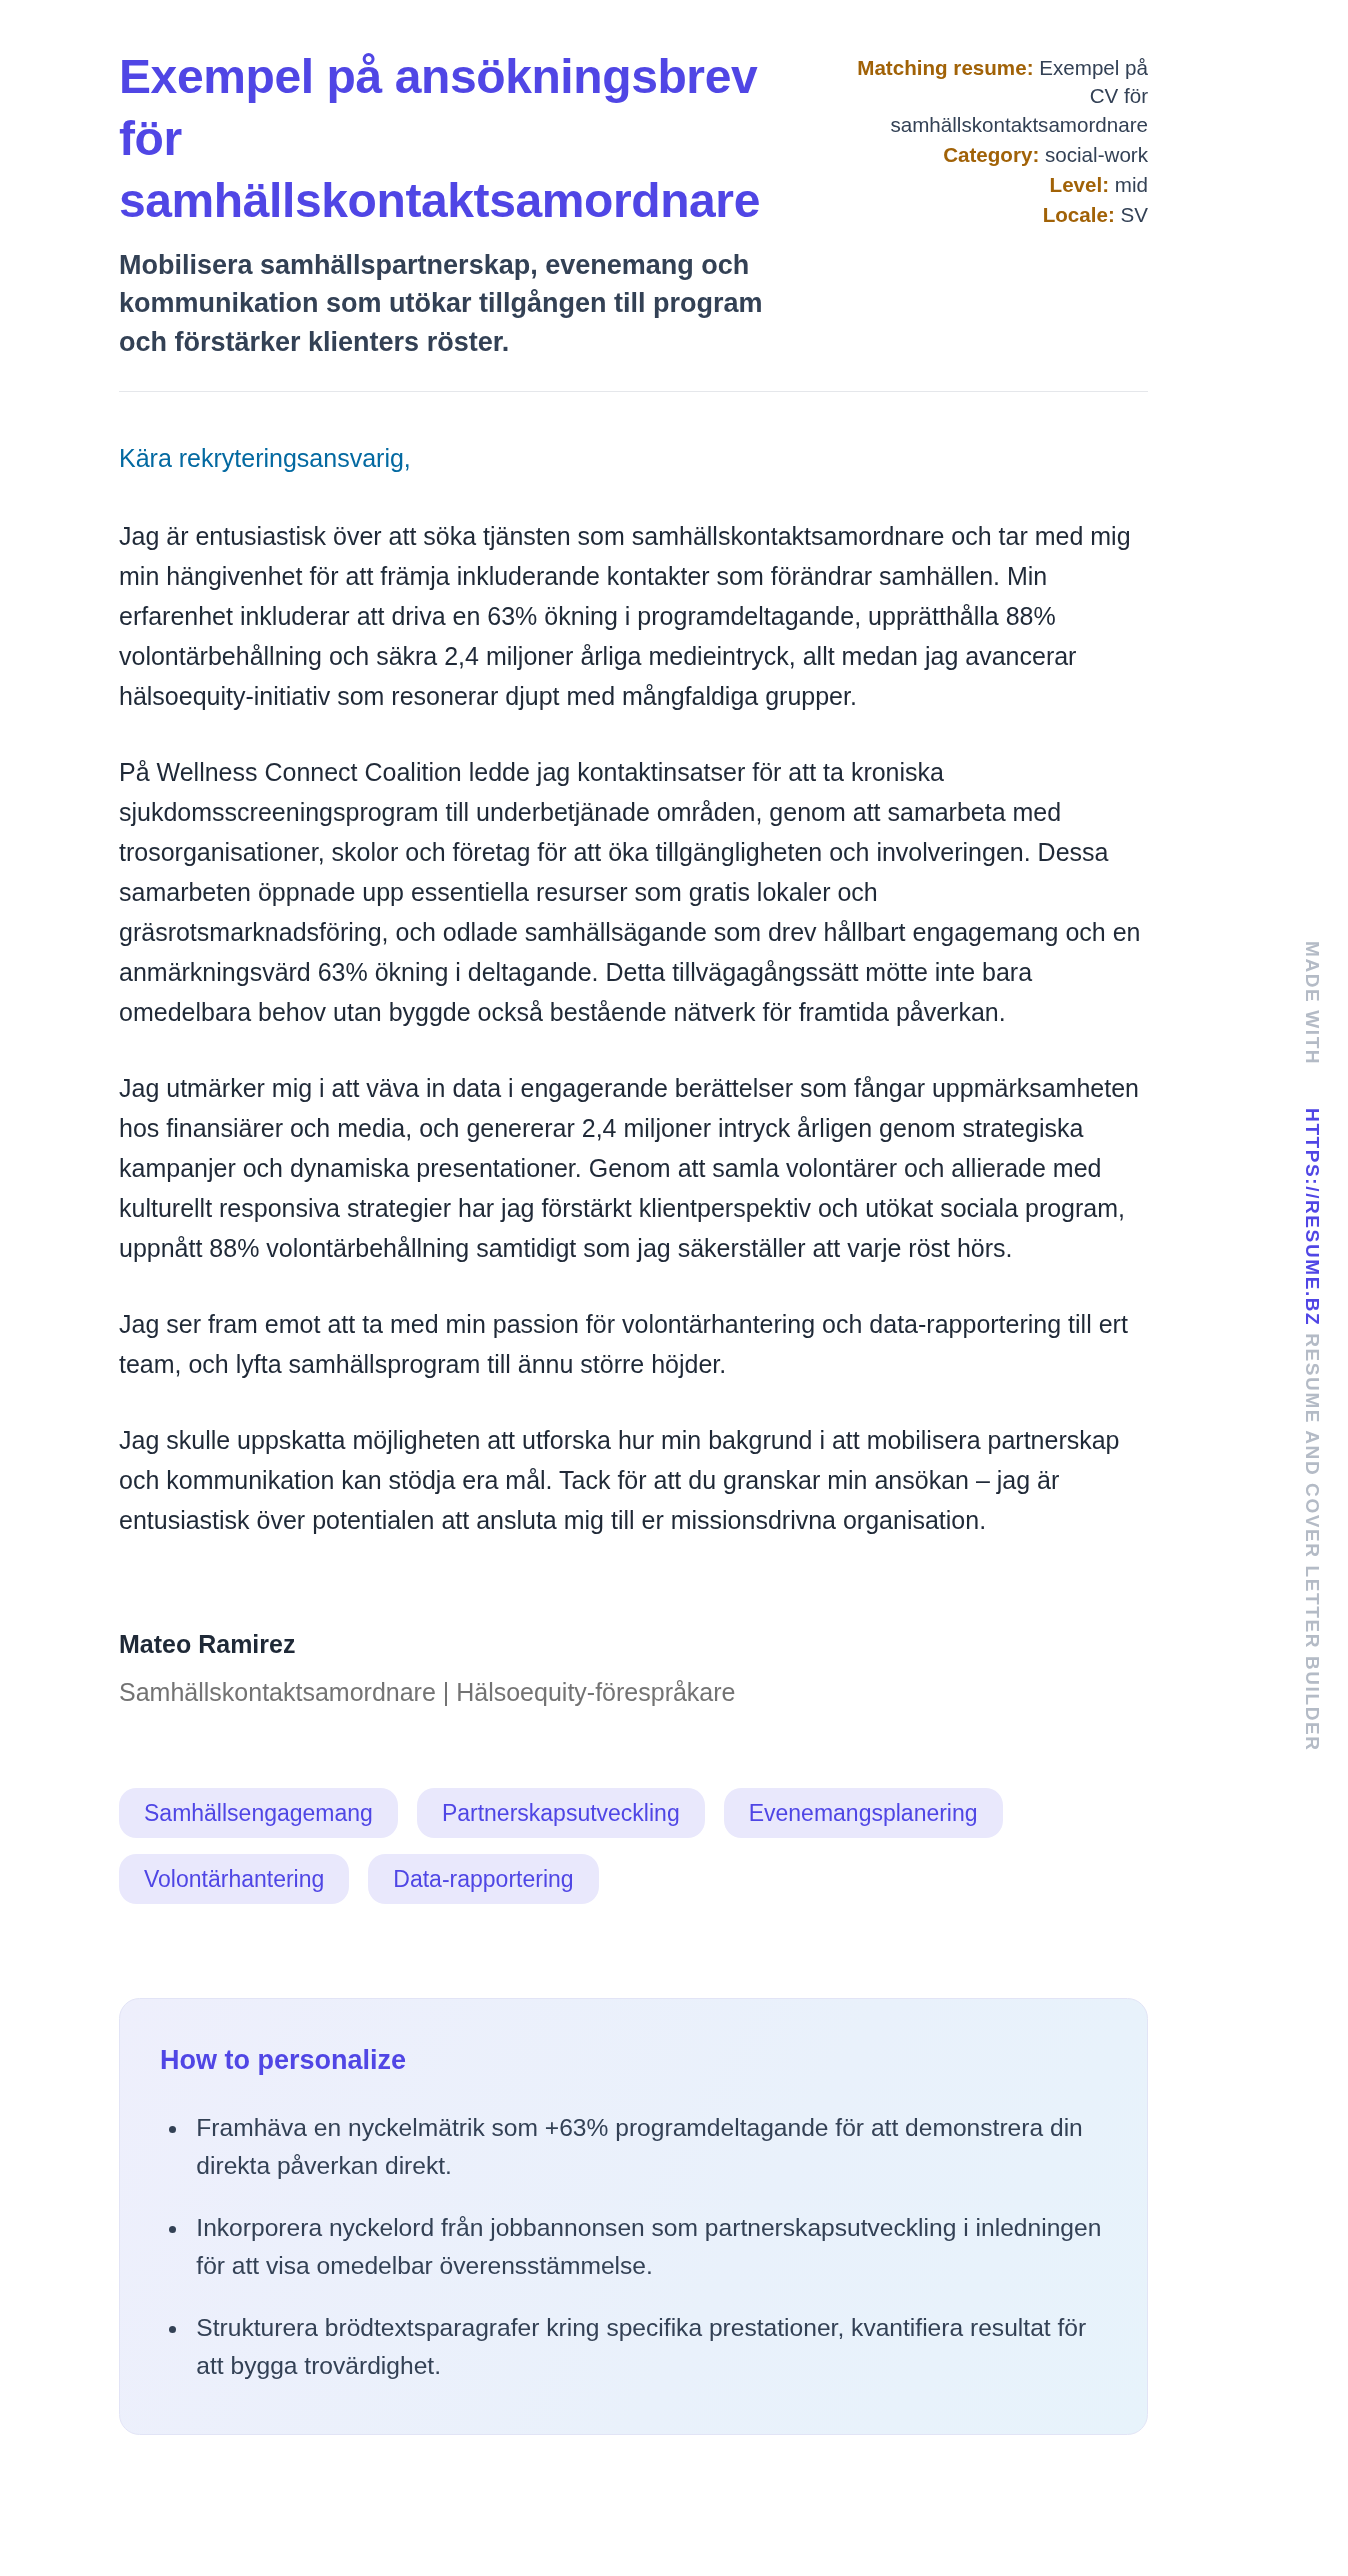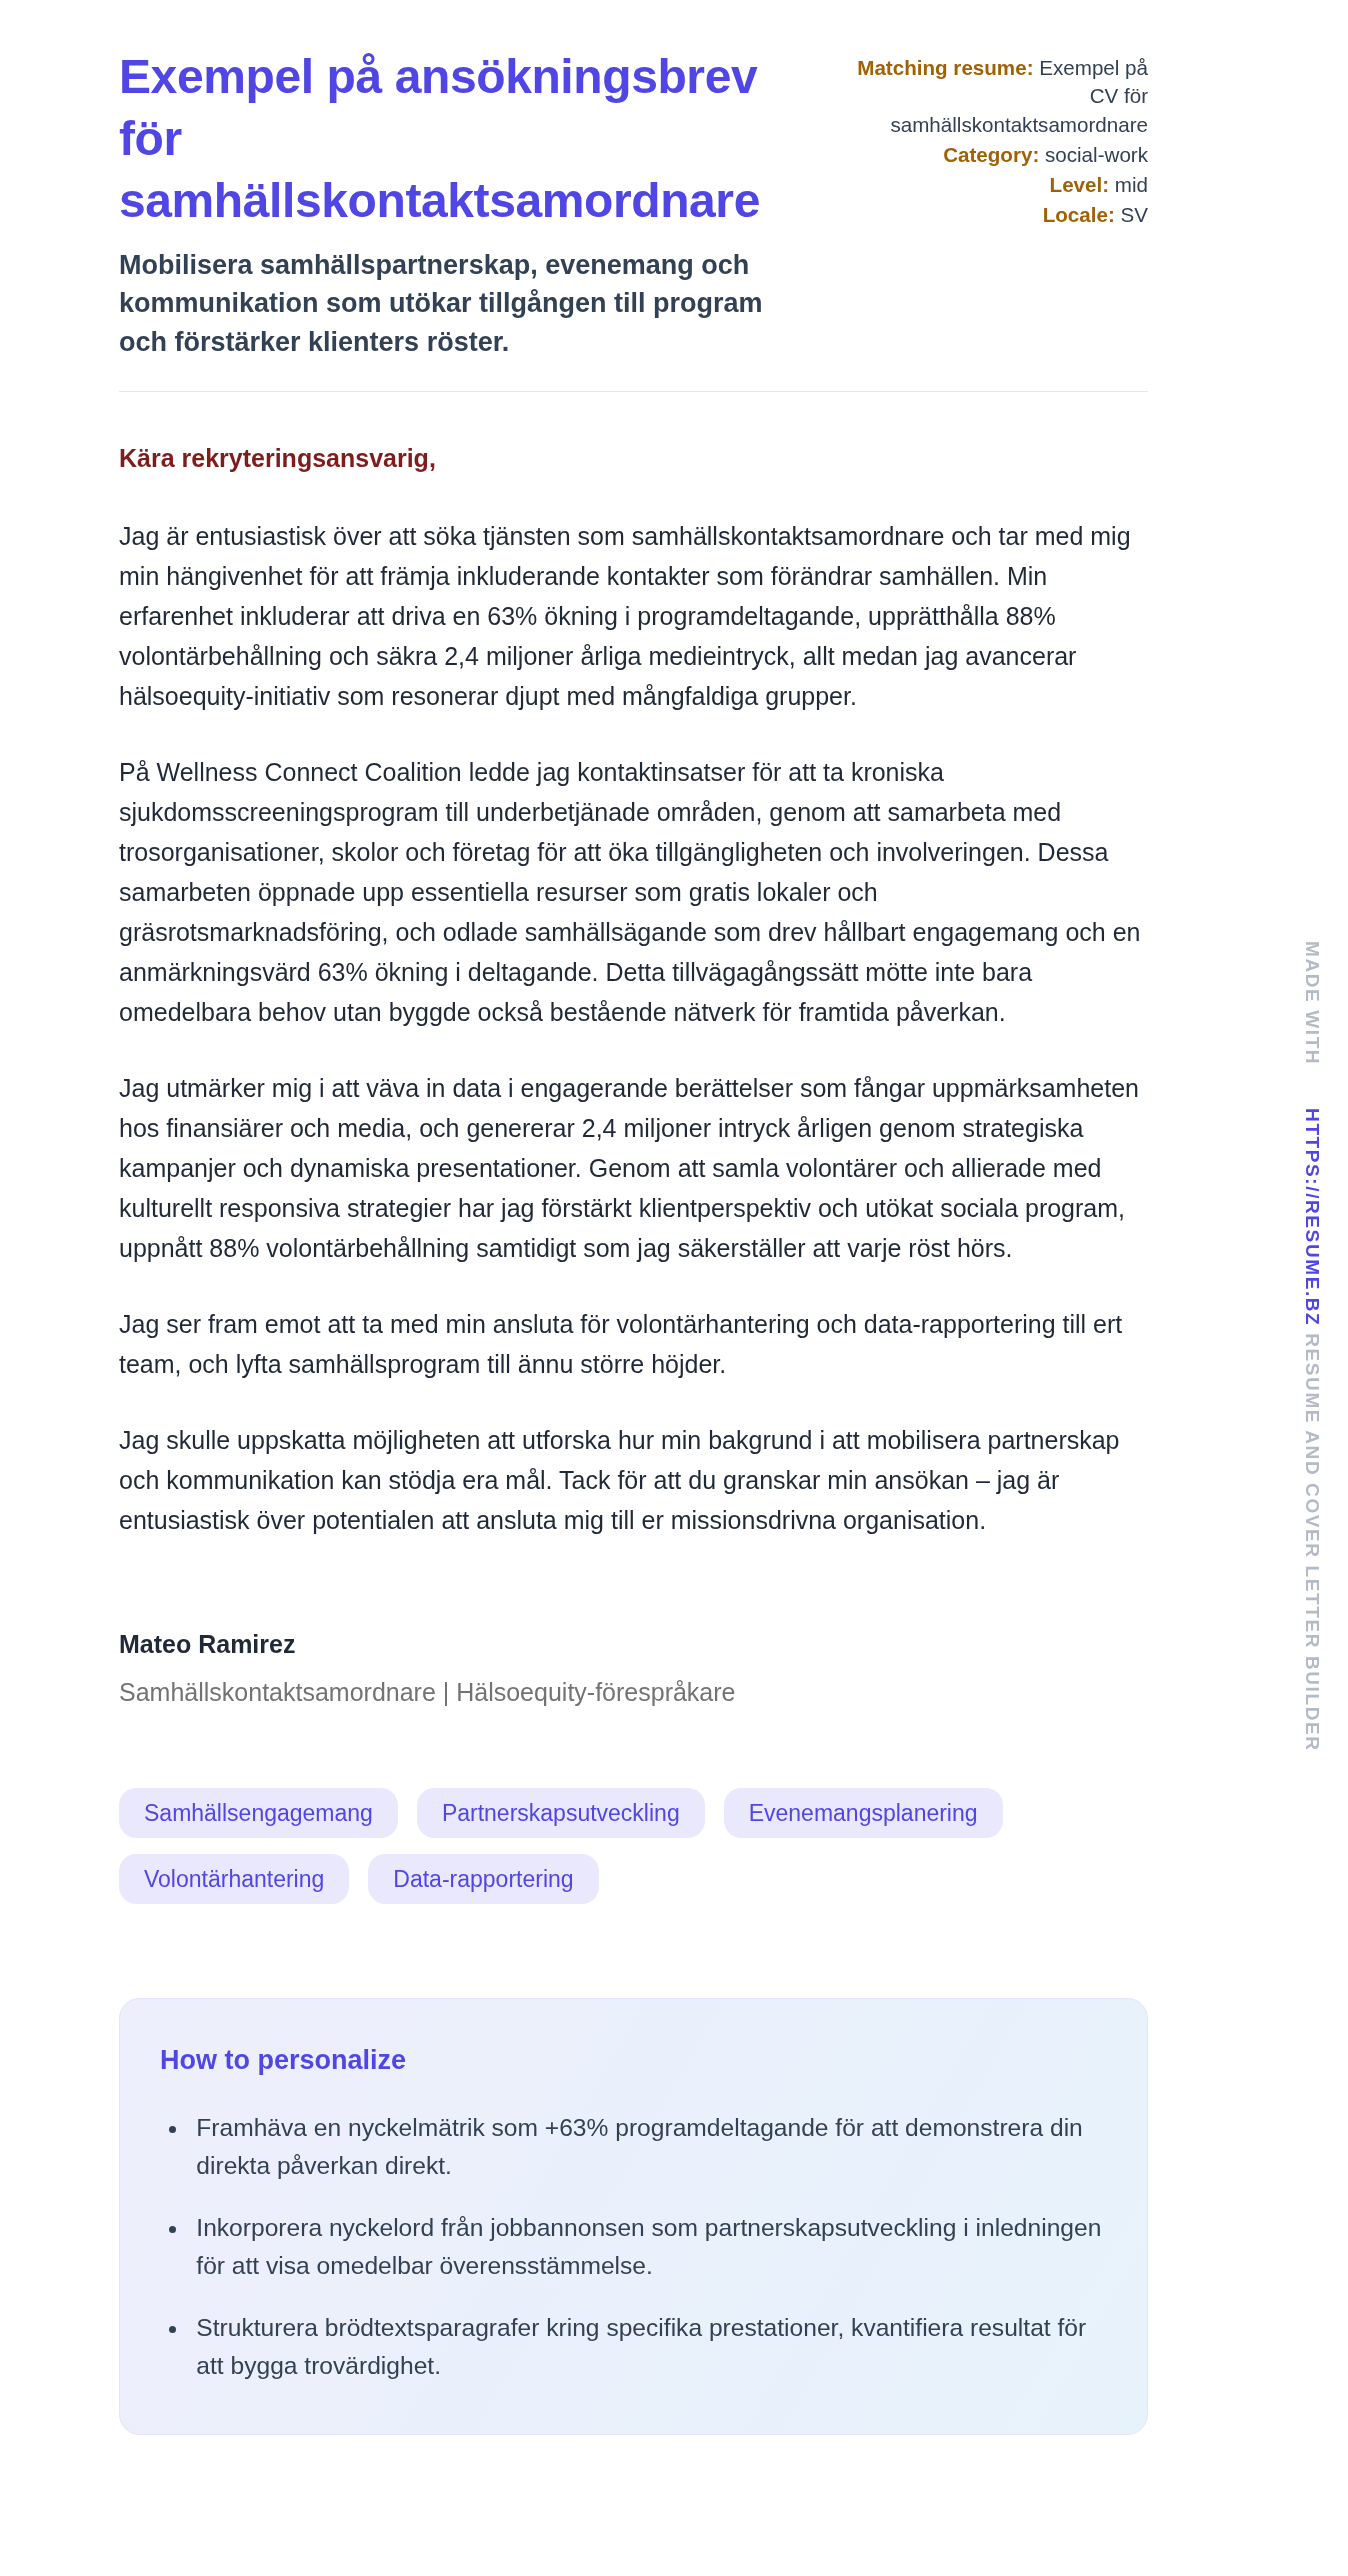--- a/index.html
+++ b/index.html
@@ -63,22 +63,22 @@
   }
 
   
   .letter {
     margin-top: 46px;
     font-size: 25px;
     line-height: 40px;
     color: #1f2937;
   }
   .greeting {
-    color: #7f1d1d;
-    font-weight: 700;
+    color: #0369a1;
+    font-weight: 400;
     margin: 0 0 38px 0;
   }
   .letter p.body-paragraph { margin: 0 0 36px 0; }
 
   .signature-name {
     margin: 84px 0 0 0;
     font-weight: 700;
     font-size: 25px;
     color: #1f2937;
   }
@@ -188,21 +188,21 @@
     </div>
   </div>
 
   <hr class="divider">
 
   <div class="letter">
     <p class="greeting">Kära rekryteringsansvarig,</p>
     <p class="body-paragraph">Jag är entusiastisk över att söka tjänsten som samhällskontaktsamordnare och tar med mig min hängivenhet för att främja inkluderande kontakter som förändrar samhällen. Min erfarenhet inkluderar att driva en 63% ökning i programdeltagande, upprätthålla 88% volontärbehållning och säkra 2,4 miljoner årliga medieintryck, allt medan jag avancerar hälsoequity-initiativ som resonerar djupt med mångfaldiga grupper.</p>
     <p class="body-paragraph">På Wellness Connect Coalition ledde jag kontaktinsatser för att ta kroniska sjukdomsscreeningsprogram till underbetjänade områden, genom att samarbeta med trosorganisationer, skolor och företag för att öka tillgängligheten och involveringen. Dessa samarbeten öppnade upp essentiella resurser som gratis lokaler och gräsrotsmarknadsföring, och odlade samhällsägande som drev hållbart engagemang och en anmärkningsvärd 63% ökning i deltagande. Detta tillvägagångssätt mötte inte bara omedelbara behov utan byggde också bestående nätverk för framtida påverkan.</p>
     <p class="body-paragraph">Jag utmärker mig i att väva in data i engagerande berättelser som fångar uppmärksamheten hos finansiärer och media, och genererar 2,4 miljoner intryck årligen genom strategiska kampanjer och dynamiska presentationer. Genom att samla volontärer och allierade med kulturellt responsiva strategier har jag förstärkt klientperspektiv och utökat sociala program, uppnått 88% volontärbehållning samtidigt som jag säkerställer att varje röst hörs.</p>
-    <p class="body-paragraph">Jag ser fram emot att ta med min ansluta för volontärhantering och data-rapportering till ert team, och lyfta samhällsprogram till ännu större höjder.</p>
+    <p class="body-paragraph">Jag ser fram emot att ta med min passion för volontärhantering och data-rapportering till ert team, och lyfta samhällsprogram till ännu större höjder.</p>
     <p class="body-paragraph">Jag skulle uppskatta möjligheten att utforska hur min bakgrund i att mobilisera partnerskap och kommunikation kan stödja era mål. Tack för att du granskar min ansökan – jag är entusiastisk över potentialen att ansluta mig till er missionsdrivna organisation.</p>
 
     <p class="signature-name">Mateo Ramirez</p>
     <p class="signature-role">Samhällskontaktsamordnare | Hälsoequity-förespråkare</p>
   </div>
 
   <div class="tags">
     <span class="tag">Samhällsengagemang</span>
     <span class="tag">Partnerskapsutveckling</span>
     <span class="tag">Evenemangsplanering</span>

